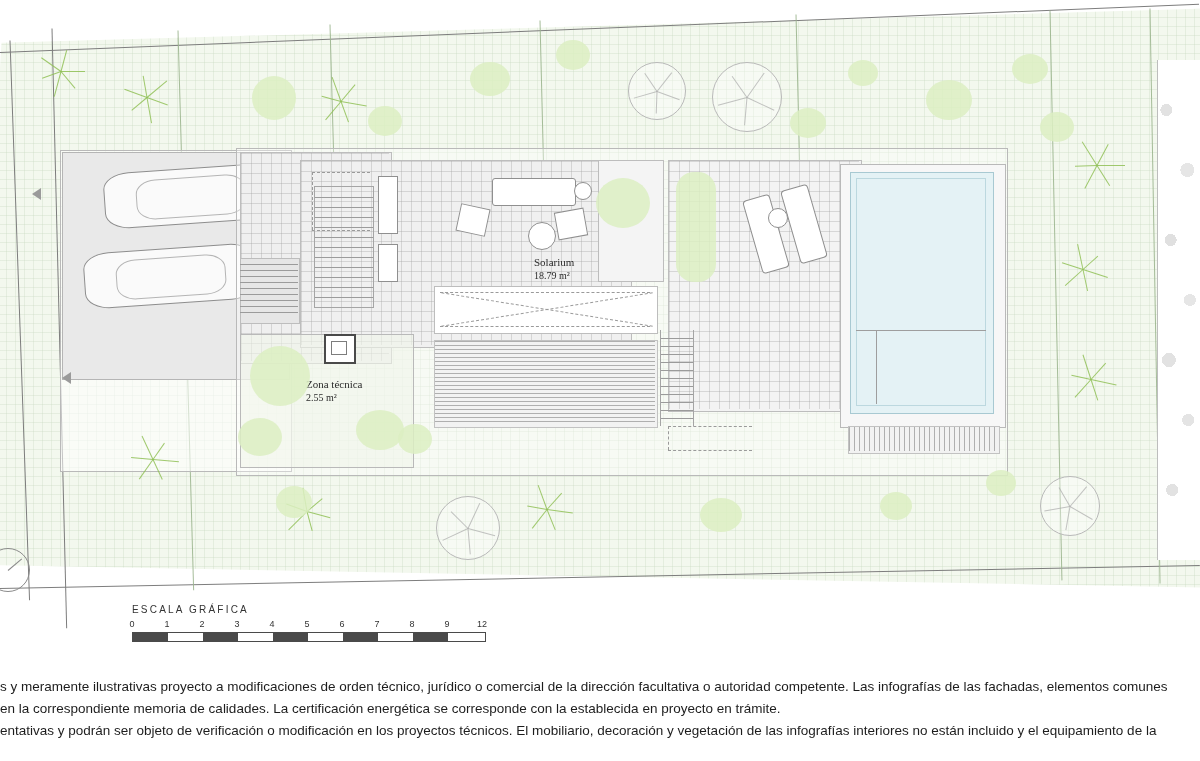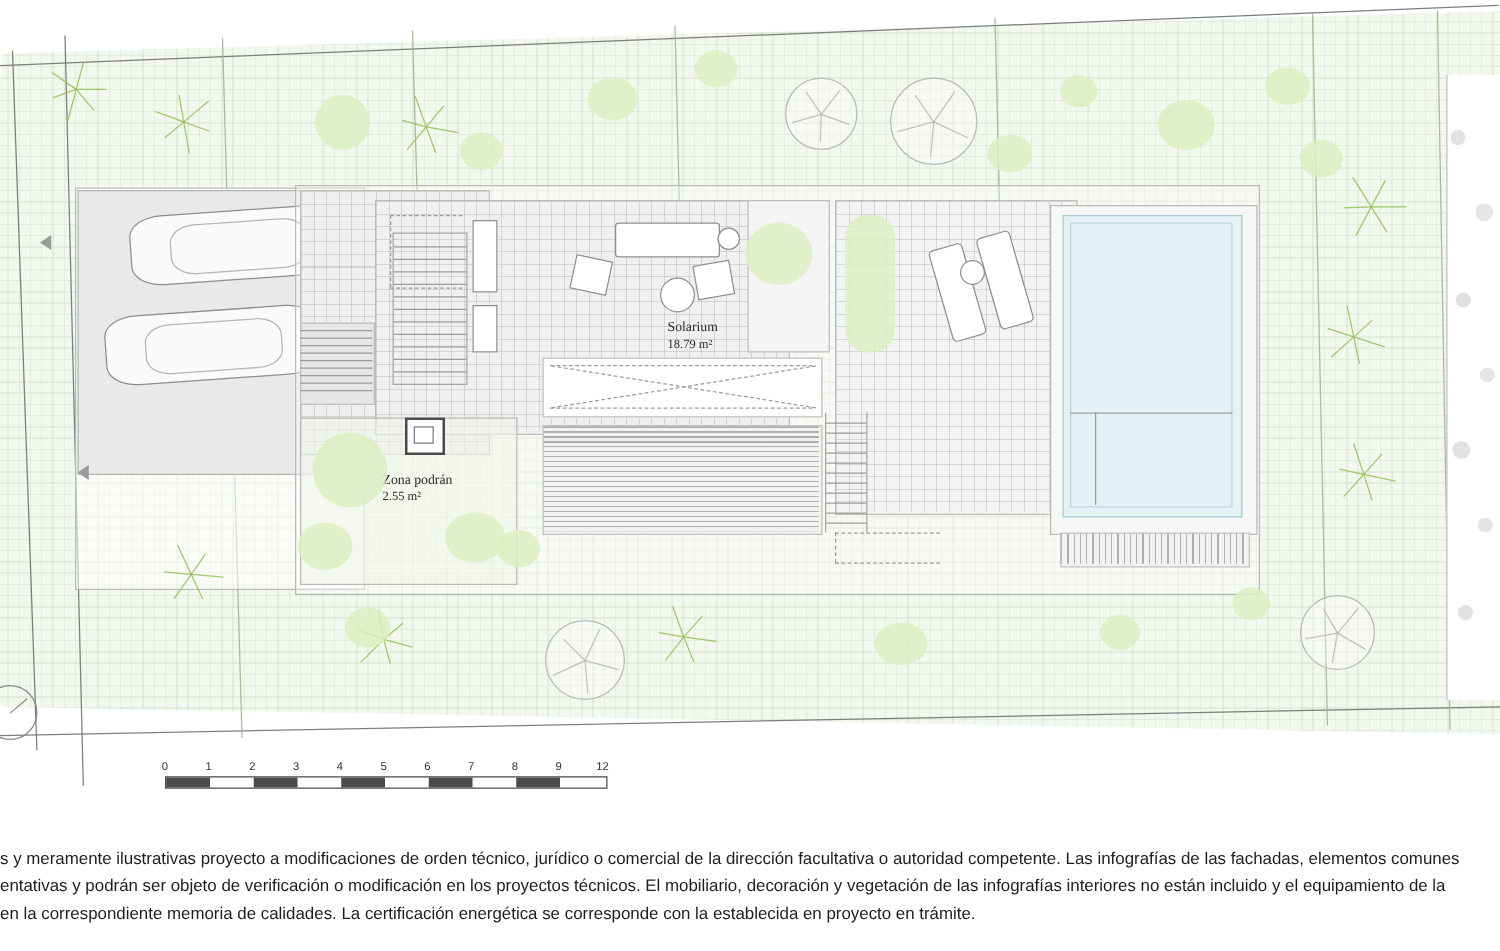--- a/index.html
+++ b/index.html
@@ -200,21 +200,21 @@
   <div class="dash-h" style="left:440px;top:292px;width:210px;"></div>
   <div class="dash-h" style="left:440px;top:326px;width:210px;"></div>
   <div class="dash-h" style="left:440px;top:309px;width:214px;transform:rotate(9deg);"></div>
   <div class="dash-h" style="left:440px;top:309px;width:214px;transform:rotate(-9deg);"></div>
 
   <div class="deck" style="left:434px;top:340px;width:222px;height:86px;"></div>
   <div class="deck-lines" style="left:435px;top:341px;width:220px;height:84px;"></div>
 
   <div class="plot-box" style="left:240px;top:334px;width:172px;height:132px;background:rgba(240,245,234,.6);"></div>
   <div class="label" style="left:306px;top:378px;">
-    <span>Zona podrán</span><br>
+    <span>Zona técnica</span><br>
     <span class="sub">2.55 m²</span>
   </div>
   <div class="furn" style="left:324px;top:334px;width:28px;height:26px;border:2px solid #4a4a4a;"></div>
   <div class="furn" style="left:331px;top:341px;width:14px;height:12px;border:1px solid #7d7d7d;"></div>
 
   <div class="stair" style="left:660px;top:330px;width:32px;height:96px;border-left:1px solid #a5a5a5;border-right:1px solid #a5a5a5;">
     <div class="step" style="top:8px"></div>
       <div class="step" style="top:16px"></div>
     <div class="step" style="top:24px"></div>
       <div class="step" style="top:32px"></div>
@@ -358,20 +358,21 @@
   <div class="bush" style="left:398px;top:424px;width:34px;height:30px;"></div>
   <div class="bush" style="left:276px;top:486px;width:36px;height:32px;"></div>
   <div class="bush" style="left:700px;top:498px;width:42px;height:34px;"></div>
   <div class="bush" style="left:880px;top:492px;width:32px;height:28px;"></div>
   <div class="bush" style="left:986px;top:470px;width:30px;height:26px;"></div>
   <div class="bush" style="left:1040px;top:112px;width:34px;height:30px;"></div>
 
   <div class="north"></div>
 
   <div class="scalebar">
+    <div class="scale-title">ESCALA GRÁFICA</div>
     <div class="scale-nums">
       <span style="left:0px">0</span>
       <span style="left:35px">1</span>
       <span style="left:70px">2</span>
       <span style="left:105px">3</span>
       <span style="left:140px">4</span>
       <span style="left:175px">5</span>
       <span style="left:210px">6</span>
       <span style="left:245px">7</span>
       <span style="left:280px">8</span>
@@ -384,17 +385,17 @@
       <i style="left:140px;width:35px;"></i>
       <i style="left:210px;width:35px;"></i>
       <i style="left:280px;width:35px;"></i>
     </div>
   </div>
 
 </div>
 
 <div class="legal">
   <p>s y meramente ilustrativas proyecto a modificaciones de orden técnico, jurídico o comercial de la dirección facultativa o autoridad competente. Las infografías de las fachadas, elementos comunes</p>
+  <p>en la correspondiente memoria de calidades. La certificación energética se corresponde con la establecida en proyecto en trámite.</p>
   <p>entativas y podrán ser objeto de verificación o modificación en los proyectos técnicos. El mobiliario, decoración y vegetación de las infografías interiores no están incluido y el equipamiento de la</p>
-  <p>en la correspondiente memoria de calidades. La certificación energética se corresponde con la establecida en proyecto en trámite.</p>
   <div class="gap"></div>
   <p>ga de documentación se hará según lo establecido en el REAL Decreto 515 / 1989 y demás normas que pudieran complementarlo ya sean de carácter estatal o autonómico.</p>
 </div>
 
 </body></html>

